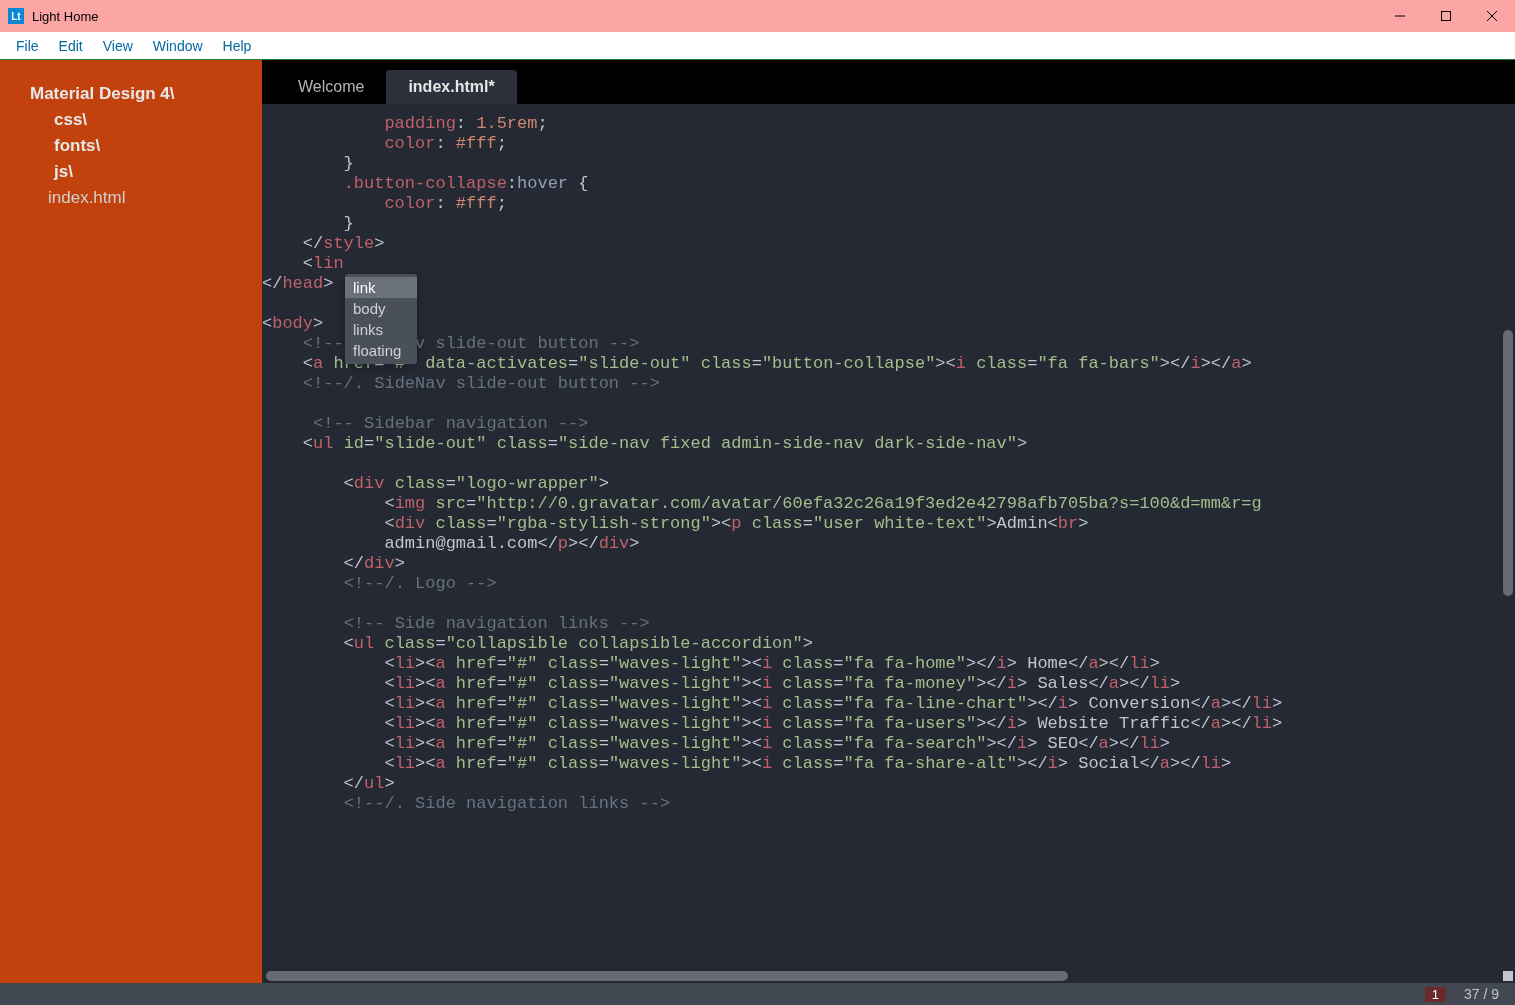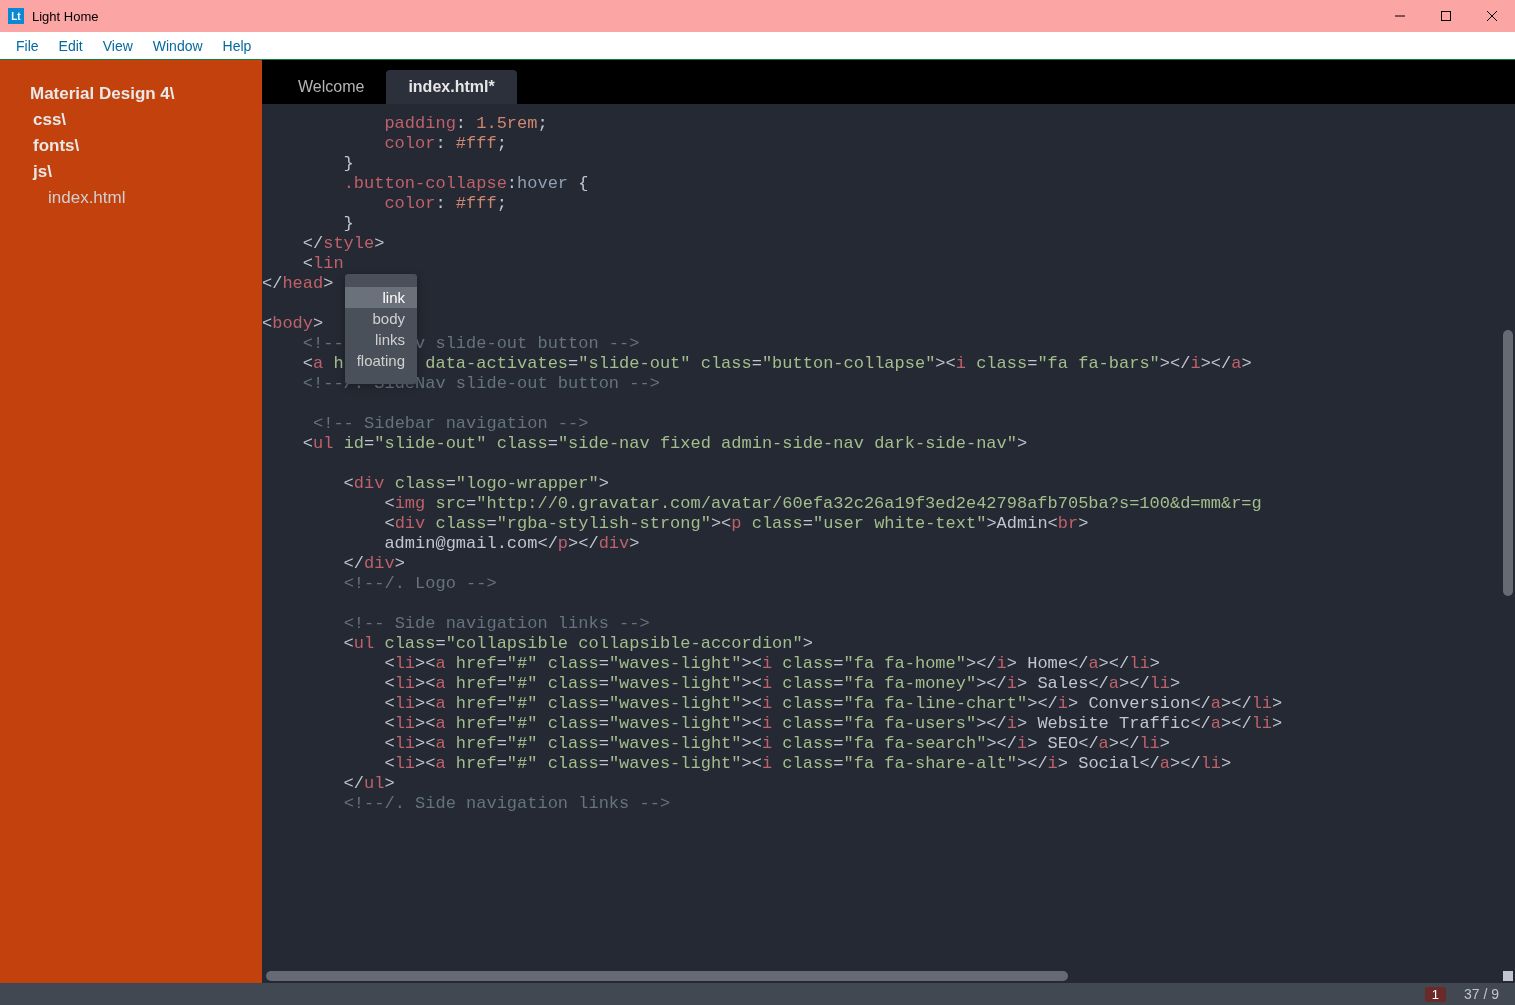--- a/index.html
+++ b/index.html
@@ -52,21 +52,21 @@
   
   .sidebar {
     width: 262px;
     background: #c2410c;
     color: #d0d0d0;
     padding-top: 24px;
     padding-left: 30px;
     font-size: 17px;
   }
   .sidebar .tree-root { font-weight: bold; color: #e8e8e8; margin-bottom: 6px; }
-  .sidebar .tree-item { font-weight: bold; color: #e8e8e8; margin-left: 3px; margin-bottom: 6px; }
+  .sidebar .tree-item { font-weight: bold; color: #e8e8e8; margin-left: 24px; margin-bottom: 6px; }
   .sidebar .tree-file { font-weight: normal; color: #d0d0d0; margin-left: 18px; }
   
   .editor-wrap {
     flex: 1;
     background: #3a3f48;
     display: flex;
     flex-direction: column;
     position: relative;
   }
   
@@ -119,23 +119,22 @@
   .autocomplete {
     position: absolute;
     top: 170px;
     left: 83px;
     background: #4a5059;
     border-radius: 3px;
     font-family: "Segoe UI", Arial, sans-serif;
     font-size: 15px;
     color: #d0d0d0;
     min-width: 72px;
-    padding: 13px 0;
+    padding: 3px 0;
     box-shadow: 0 2px 8px rgba(0,0,0,0.3);
-    text-align: right;
   }
   .autocomplete .ac-item { padding: 2px 12px 2px 8px; }
   .autocomplete .ac-item.selected { background: #6b717a; color: #fff; }
   
   .v-scrollbar {
     position: absolute; right: 2px; top: 6px; width: 10px; height: 720px;
     background: transparent;
   }
   .v-thumb {
     position: absolute; right: 0; top: 220px; width: 10px; height: 266px;

